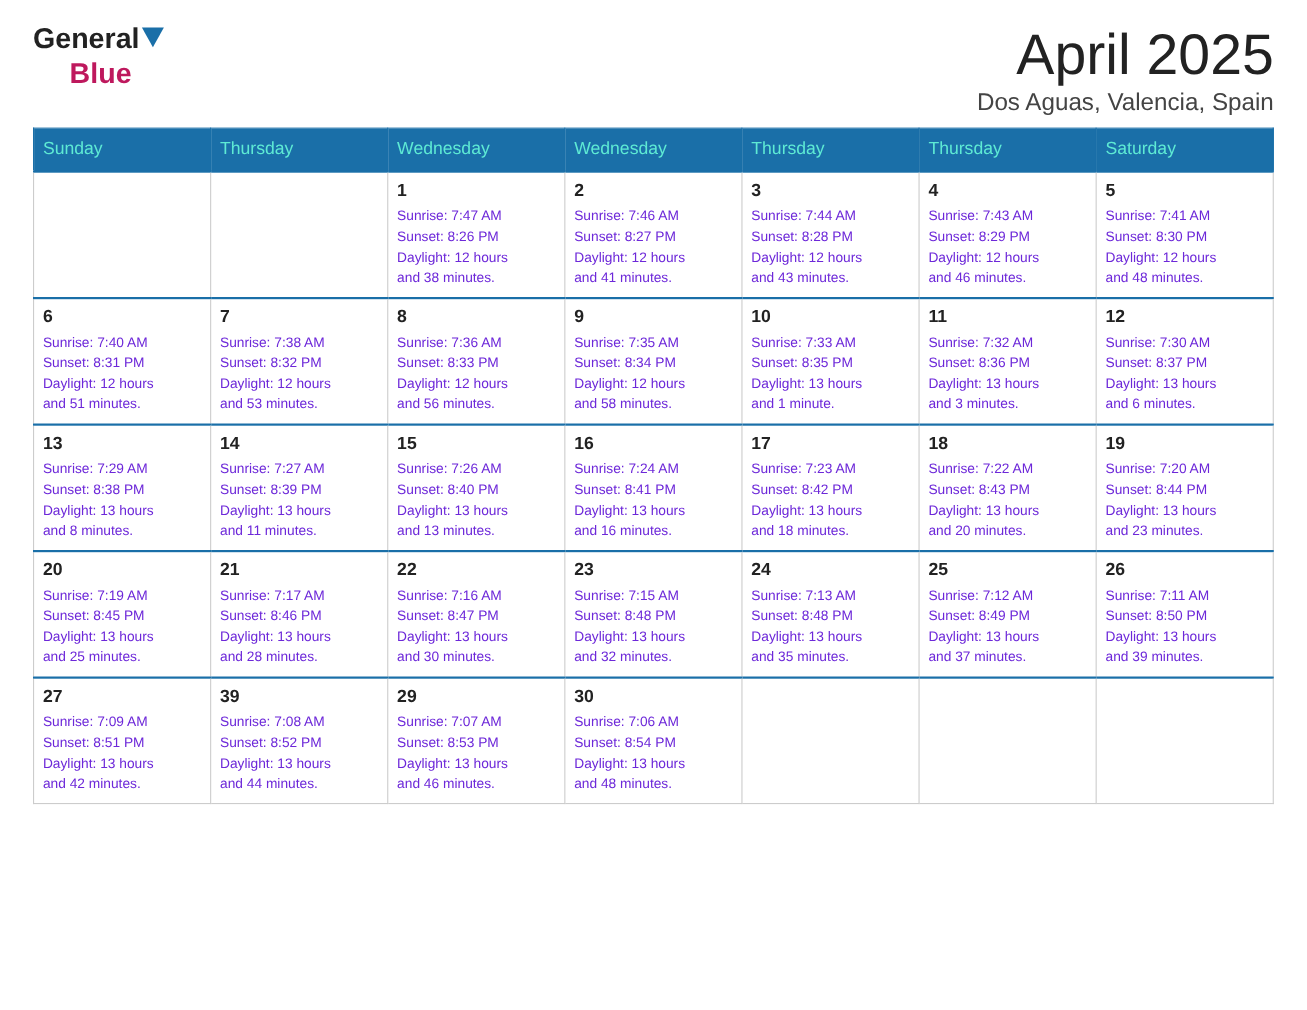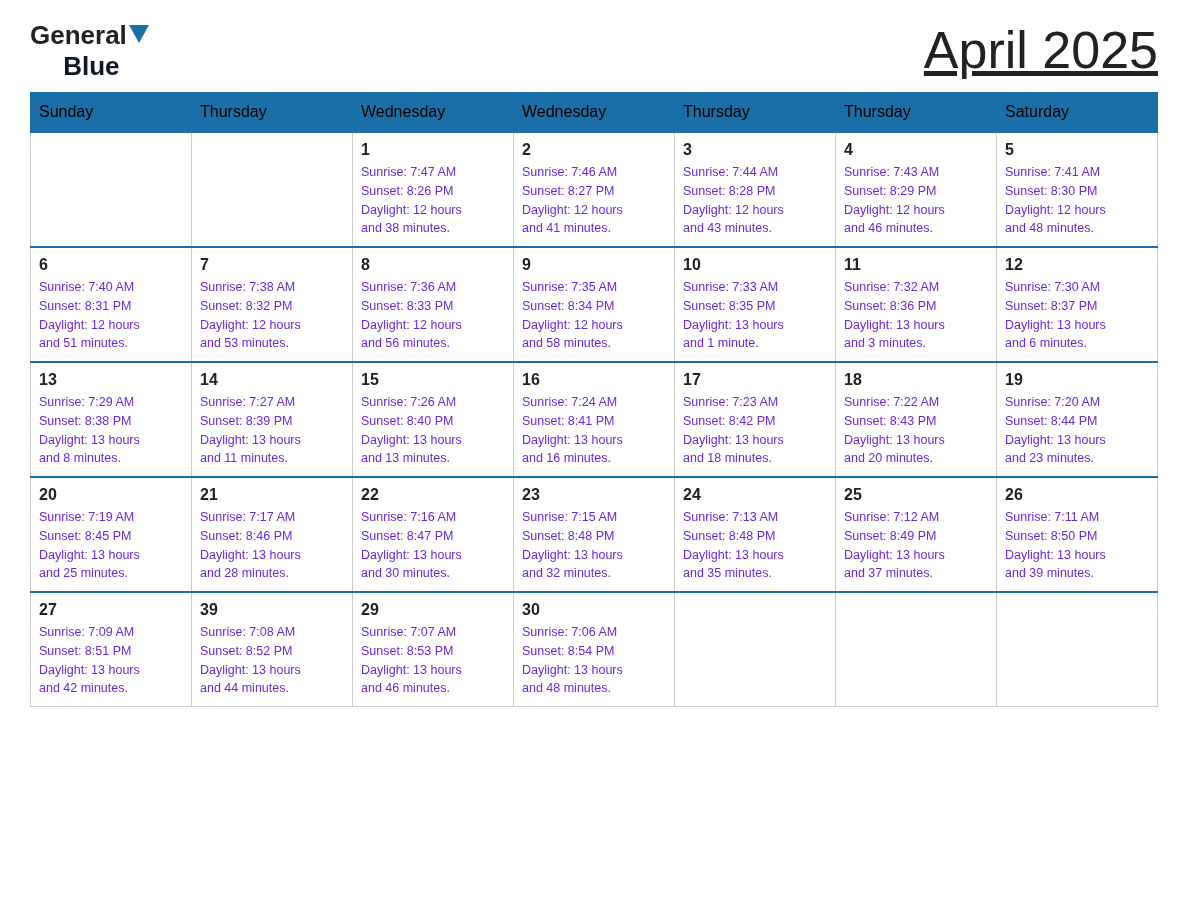--- a/index.html
+++ b/index.html
@@ -30,45 +30,44 @@
       border-right: 10px solid transparent;
       border-top: 18px solid #1a6fa8;
       margin-left: 2px;
       vertical-align: middle;
       position: relative;
       top: -2px;
     }
     .logo-blue {
       font-size: 26px;
       font-weight: bold;
-      color: #0f172a;
+      color: #be185d;
       margin-left: 2px;
     }
     .title-block {
       text-align: right;
-      text-decoration: underline;
     }
     .title-block h1 {
       font-size: 52px;
       font-weight: normal;
       color: #222;
     }
     .title-block h2 {
       font-size: 22px;
       font-weight: normal;
       color: #444;
     }
     .calendar {
       width: 100%;
       border-collapse: collapse;
       margin-top: 10px;
     }
     .calendar thead tr th {
       background-color: #1a6fa8;
-      color: #000000;
+      color: #5eead4;
       padding: 10px 8px;
       text-align: left;
       font-size: 16px;
       font-weight: normal;
       border: 1px solid #1a6fa8;
     }
     .calendar tbody tr td {
       vertical-align: top;
       padding: 8px 8px;
       border: 1px solid #ccc;
@@ -114,20 +113,21 @@
     <div class="logo-line1">
       <span class="logo-text-general">General</span>
       <span class="logo-triangle"></span>
     </div>
     <div class="logo-line2">
       <span class="logo-blue">Blue</span>
     </div>
   </div>
   <div class="title-block">
     <h1>April 2025</h1>
+    <h2>Dos Aguas, Valencia, Spain</h2>
   </div>
 </div>
 
 <table class="calendar">
   <thead>
     <tr>
     <th>Sunday</th>
         <th>Thursday</th>
         <th>Wednesday</th>
         <th>Wednesday</th>

